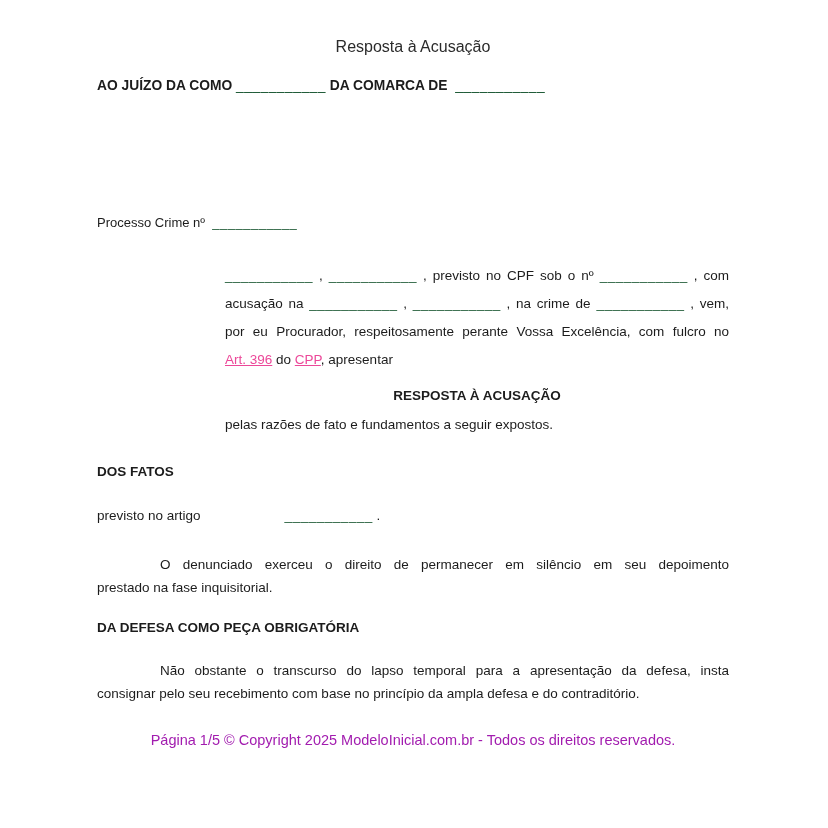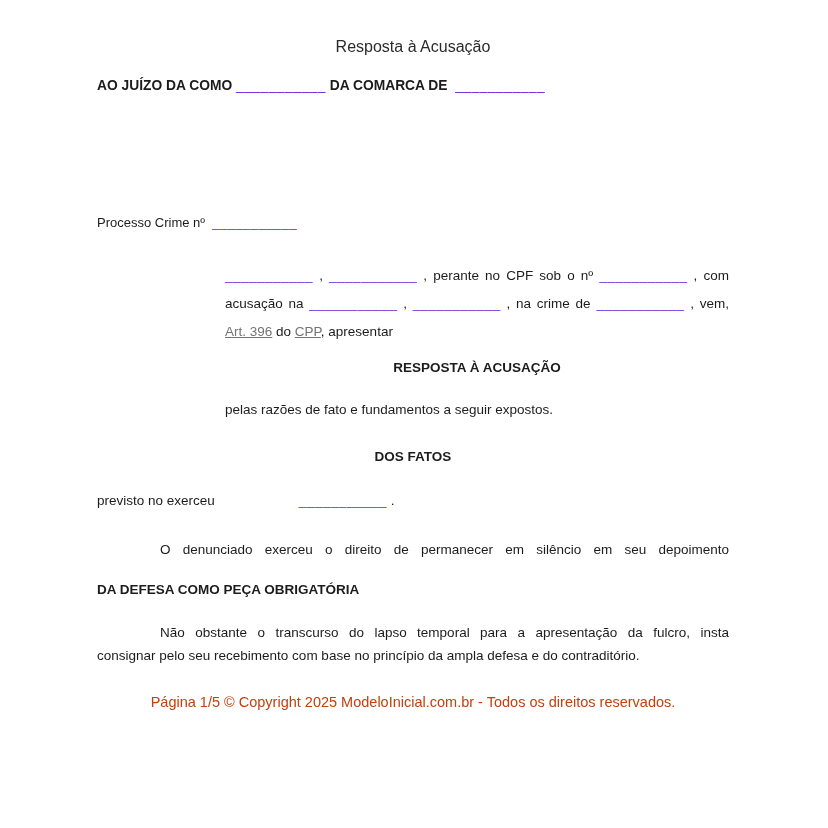--- a/index.html
+++ b/index.html
@@ -21,70 +21,72 @@
   .processo  { margin-top: 119px; font-size: 13px; line-height: 20px; }
   .qual {
     margin-top: 29px; margin-left: 128px;
     font-size: 13.5px; line-height: 28px;
   }
   .jline { text-align: justify; text-align-last: justify; }
   .resp-heading {
     margin-top: 13px; margin-left: 128px;
     font-size: 13.5px; line-height: 18px; text-align: center;
   }
-  .reasons { margin-top: 24px; margin-left: 128px; font-size: 13.5px; line-height: 18px; }
+  .reasons { margin-top: 11px; margin-left: 128px; font-size: 13.5px; line-height: 18px; }
   .sec-heading { font-size: 13.5px; line-height: 18px; }
-  .sec-heading.first { margin-top: 29px; text-align: center; }
+  .sec-heading.first { margin-top: 29px; }
   .sec-heading.second { margin-top: 20px; }
   .para { font-size: 13.5px; line-height: 23px; }
   .p-fatos    { margin-top: 23px; }
   .p-silencio { margin-top: 26px; }
   .p-defesa   { margin-top: 22px; }
   .indent { padding-left: 63px; }
-  .blank { color: #6d28d9; font-weight: normal; letter-spacing: 0.5px; white-space: nowrap; }
-  a.link { color: #737373; text-decoration: underline; cursor: pointer; }
+  .blank { color: #14532d; font-weight: normal; letter-spacing: 0.5px; white-space: nowrap; }
+  a.link { color: #ec4899; text-decoration: underline; cursor: pointer; }
   .gap { display: inline-block; width: 84px; }
   .footer {
     margin-top: 25px; font-size: 14.5px; line-height: 20px;
-    text-align: center; color: #c2410c;
+    text-align: center; color: #a21caf;
   }
 </style>
 </head>
 <body>
 
 <div>
 
   <div class="title">Resposta à Acusação</div>
 
   <div class="addressee bold"><span>AO JUÍZO DA COMO </span><span class="blank">___________</span><span> DA COMARCA DE &nbsp;</span><span class="blank">___________</span></div>
 
   <div class="processo"><span>Processo Crime nº &nbsp;</span><span class="blank">___________</span></div>
 
   <div class="qual">
-    <div class="jline"><span class="blank">___________</span><span> , </span><span class="blank">___________</span><span> , perante no CPF sob o nº </span><span class="blank">___________</span><span> , com</span></div>
+    <div class="jline"><span class="blank">___________</span><span> , </span><span class="blank">___________</span><span> , previsto no CPF sob o nº </span><span class="blank">___________</span><span> , com</span></div>
     <div class="jline"><span>acusação na </span><span class="blank">___________</span><span> , </span><span class="blank">___________</span><span> , na crime de </span><span class="blank">___________</span><span> , vem,</span></div>
+    <div class="jline"><span>por eu Procurador, respeitosamente perante Vossa Excelência, com fulcro no</span></div>
     <div><a class="link">Art. 396</a><span> do </span><a class="link">CPP</a><span>, apresentar</span></div>
   </div>
 
   <div class="resp-heading bold">RESPOSTA À ACUSAÇÃO</div>
 
   <div class="reasons">pelas razões de fato e fundamentos a seguir expostos.</div>
 
   <div class="sec-heading bold first">DOS FATOS</div>
 
   <div class="para p-fatos">
-    <div><span>previsto no exerceu</span><span class="gap"></span><span class="blank">___________</span><span> .</span></div>
+    <div><span>previsto no artigo</span><span class="gap"></span><span class="blank">___________</span><span> .</span></div>
   </div>
 
   <div class="para p-silencio">
     <div class="jline indent"><span>O denunciado exerceu o direito de permanecer em silêncio em seu depoimento</span></div>
+    <div><span>prestado na fase inquisitorial.</span></div>
   </div>
 
   <div class="sec-heading bold second">DA DEFESA COMO PEÇA OBRIGATÓRIA</div>
 
   <div class="para p-defesa">
-    <div class="jline indent"><span>Não obstante o transcurso do lapso temporal para a apresentação da fulcro, insta</span></div>
+    <div class="jline indent"><span>Não obstante o transcurso do lapso temporal para a apresentação da defesa, insta</span></div>
     <div><span>consignar pelo seu recebimento com base no princípio da ampla defesa e do contraditório.</span></div>
   </div>
 
   <div class="footer">Página 1/5 © Copyright 2025 ModeloInicial.com.br - Todos os direitos reservados.</div>
 
 </div>
 
 </body></html>

